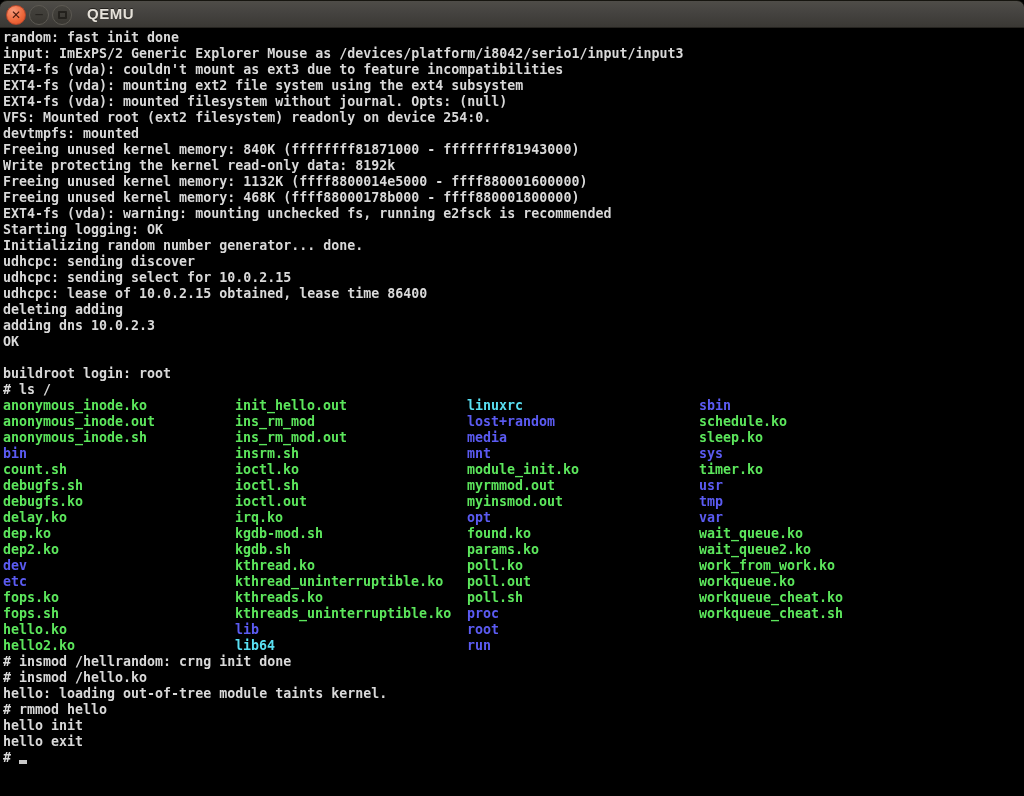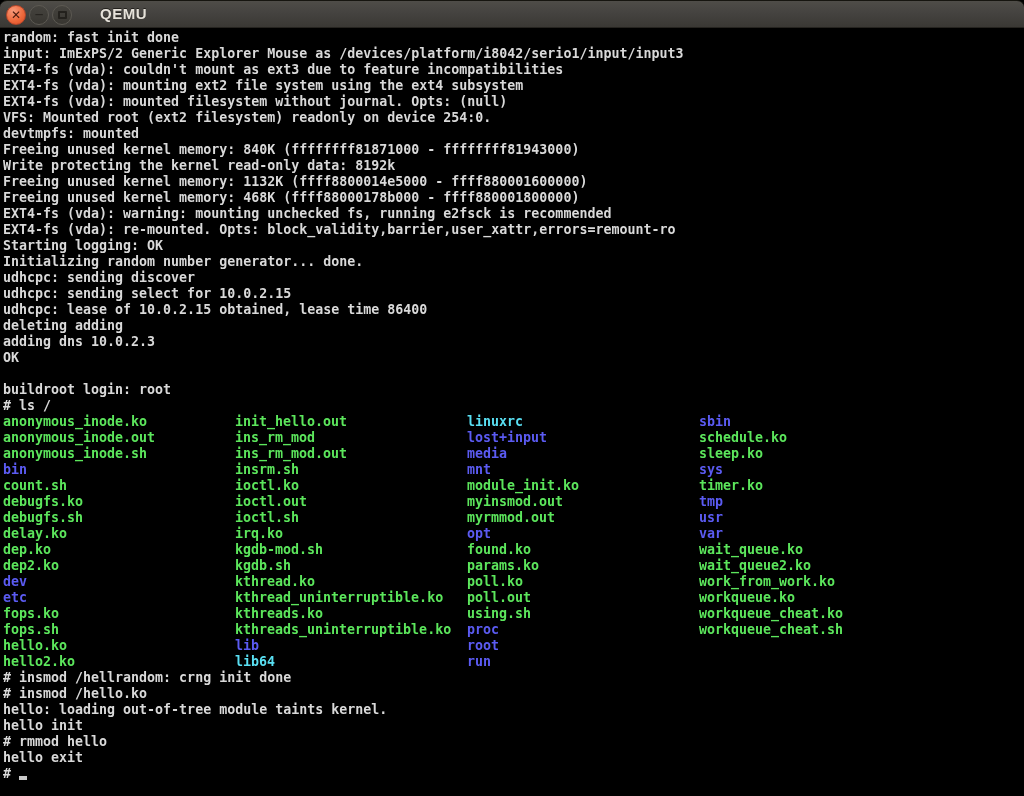--- a/index.html
+++ b/index.html
@@ -26,21 +26,21 @@
   }
   .wbtn-plain {
     background:linear-gradient(#45433e, #383631);
     border:1px solid #5c5952;
     color:#23211d;
   }
   .wbtn-min { left:29px; font:bold 12px "DejaVu Sans", sans-serif; line-height:1; }
   .wbtn-max { left:52px; }
   .max-glyph { width:9px; height:8px; border:2px solid #23211d; border-radius:1px; }
   .title {
-    position:absolute; left:100px; top:4px;
+    position:absolute; left:87px; top:4px;
     font:bold 15px "Liberation Sans", sans-serif;
     color:#e6e2da; text-shadow:0 -1px 0 #23211d;
     letter-spacing:0.5px;
   }
 
   
   .terminal {
     position:absolute; top:28px; left:0; width:964px; height:768px;
     background:#000; padding:2px 0 0 3px;
     font-weight:bold; font-size:13.3px; color:var(--fg, #d9d9d9);
@@ -77,48 +77,47 @@
     <div class="line">EXT4-fs (vda): couldn't mount as ext3 due to feature incompatibilities</div>
     <div class="line">EXT4-fs (vda): mounting ext2 file system using the ext4 subsystem</div>
     <div class="line">EXT4-fs (vda): mounted filesystem without journal. Opts: (null)</div>
     <div class="line">VFS: Mounted root (ext2 filesystem) readonly on device 254:0.</div>
     <div class="line">devtmpfs: mounted</div>
     <div class="line">Freeing unused kernel memory: 840K (ffffffff81871000 - ffffffff81943000)</div>
     <div class="line">Write protecting the kernel read-only data: 8192k</div>
     <div class="line">Freeing unused kernel memory: 1132K (ffff8800014e5000 - ffff880001600000)</div>
     <div class="line">Freeing unused kernel memory: 468K (ffff88000178b000 - ffff880001800000)</div>
     <div class="line">EXT4-fs (vda): warning: mounting unchecked fs, running e2fsck is recommended</div>
-    <div class="line">EXT4-fs (vda): re-mounted. Opts: block_validity,barrier,user_xattr,errors=remount-ro</div>
     <div class="line">Starting logging: OK</div>
     <div class="line">Initializing random number generator... done.</div>
     <div class="line">udhcpc: sending discover</div>
     <div class="line">udhcpc: sending select for 10.0.2.15</div>
     <div class="line">udhcpc: lease of 10.0.2.15 obtained, lease time 86400</div>
     <div class="line">deleting adding</div>
     <div class="line">adding dns 10.0.2.3</div>
     <div class="line">OK</div>
     <div class="line">&nbsp;</div>
     <div class="line">buildroot login: root</div>
     <div class="line"># ls /</div>
     <div class="line"><span class="cell green">anonymous_inode.ko</span><span class="cell green">init_hello.out</span><span class="cell cyan">linuxrc</span><span class="cell blue">sbin</span></div>
-    <div class="line"><span class="cell green">anonymous_inode.out</span><span class="cell green">ins_rm_mod</span><span class="cell blue">lost+input</span><span class="cell green">schedule.ko</span></div>
+    <div class="line"><span class="cell green">anonymous_inode.out</span><span class="cell green">ins_rm_mod</span><span class="cell blue">lost+random</span><span class="cell green">schedule.ko</span></div>
     <div class="line"><span class="cell green">anonymous_inode.sh</span><span class="cell green">ins_rm_mod.out</span><span class="cell blue">media</span><span class="cell green">sleep.ko</span></div>
     <div class="line"><span class="cell blue">bin</span><span class="cell green">insrm.sh</span><span class="cell blue">mnt</span><span class="cell blue">sys</span></div>
     <div class="line"><span class="cell green">count.sh</span><span class="cell green">ioctl.ko</span><span class="cell green">module_init.ko</span><span class="cell green">timer.ko</span></div>
+    <div class="line"><span class="cell green">debugfs.sh</span><span class="cell green">ioctl.sh</span><span class="cell green">myrmmod.out</span><span class="cell blue">usr</span></div>
     <div class="line"><span class="cell green">debugfs.ko</span><span class="cell green">ioctl.out</span><span class="cell green">myinsmod.out</span><span class="cell blue">tmp</span></div>
-    <div class="line"><span class="cell green">debugfs.sh</span><span class="cell green">ioctl.sh</span><span class="cell green">myrmmod.out</span><span class="cell blue">usr</span></div>
     <div class="line"><span class="cell green">delay.ko</span><span class="cell green">irq.ko</span><span class="cell blue">opt</span><span class="cell blue">var</span></div>
     <div class="line"><span class="cell green">dep.ko</span><span class="cell green">kgdb-mod.sh</span><span class="cell green">found.ko</span><span class="cell green">wait_queue.ko</span></div>
     <div class="line"><span class="cell green">dep2.ko</span><span class="cell green">kgdb.sh</span><span class="cell green">params.ko</span><span class="cell green">wait_queue2.ko</span></div>
     <div class="line"><span class="cell blue">dev</span><span class="cell green">kthread.ko</span><span class="cell green">poll.ko</span><span class="cell green">work_from_work.ko</span></div>
     <div class="line"><span class="cell blue">etc</span><span class="cell green">kthread_uninterruptible.ko</span><span class="cell green">poll.out</span><span class="cell green">workqueue.ko</span></div>
-    <div class="line"><span class="cell green">fops.ko</span><span class="cell green">kthreads.ko</span><span class="cell green">using.sh</span><span class="cell green">workqueue_cheat.ko</span></div>
+    <div class="line"><span class="cell green">fops.ko</span><span class="cell green">kthreads.ko</span><span class="cell green">poll.sh</span><span class="cell green">workqueue_cheat.ko</span></div>
     <div class="line"><span class="cell green">fops.sh</span><span class="cell green">kthreads_uninterruptible.ko</span><span class="cell blue">proc</span><span class="cell green">workqueue_cheat.sh</span></div>
     <div class="line"><span class="cell green">hello.ko</span><span class="cell blue">lib</span><span class="cell blue">root</span><span class="cell green"></span></div>
     <div class="line"><span class="cell green">hello2.ko</span><span class="cell cyan">lib64</span><span class="cell blue">run</span><span class="cell green"></span></div>
     <div class="line"># insmod /hellrandom: crng init done</div>
     <div class="line"># insmod /hello.ko</div>
     <div class="line">hello: loading out-of-tree module taints kernel.</div>
+    <div class="line"># rmmod hello</div>
     <div class="line">hello init</div>
-    <div class="line"># rmmod hello</div>
     <div class="line">hello exit</div>
     <div class="line"><span># </span><span class="cursor"></span></div>
   </div>
 
 </body></html>

